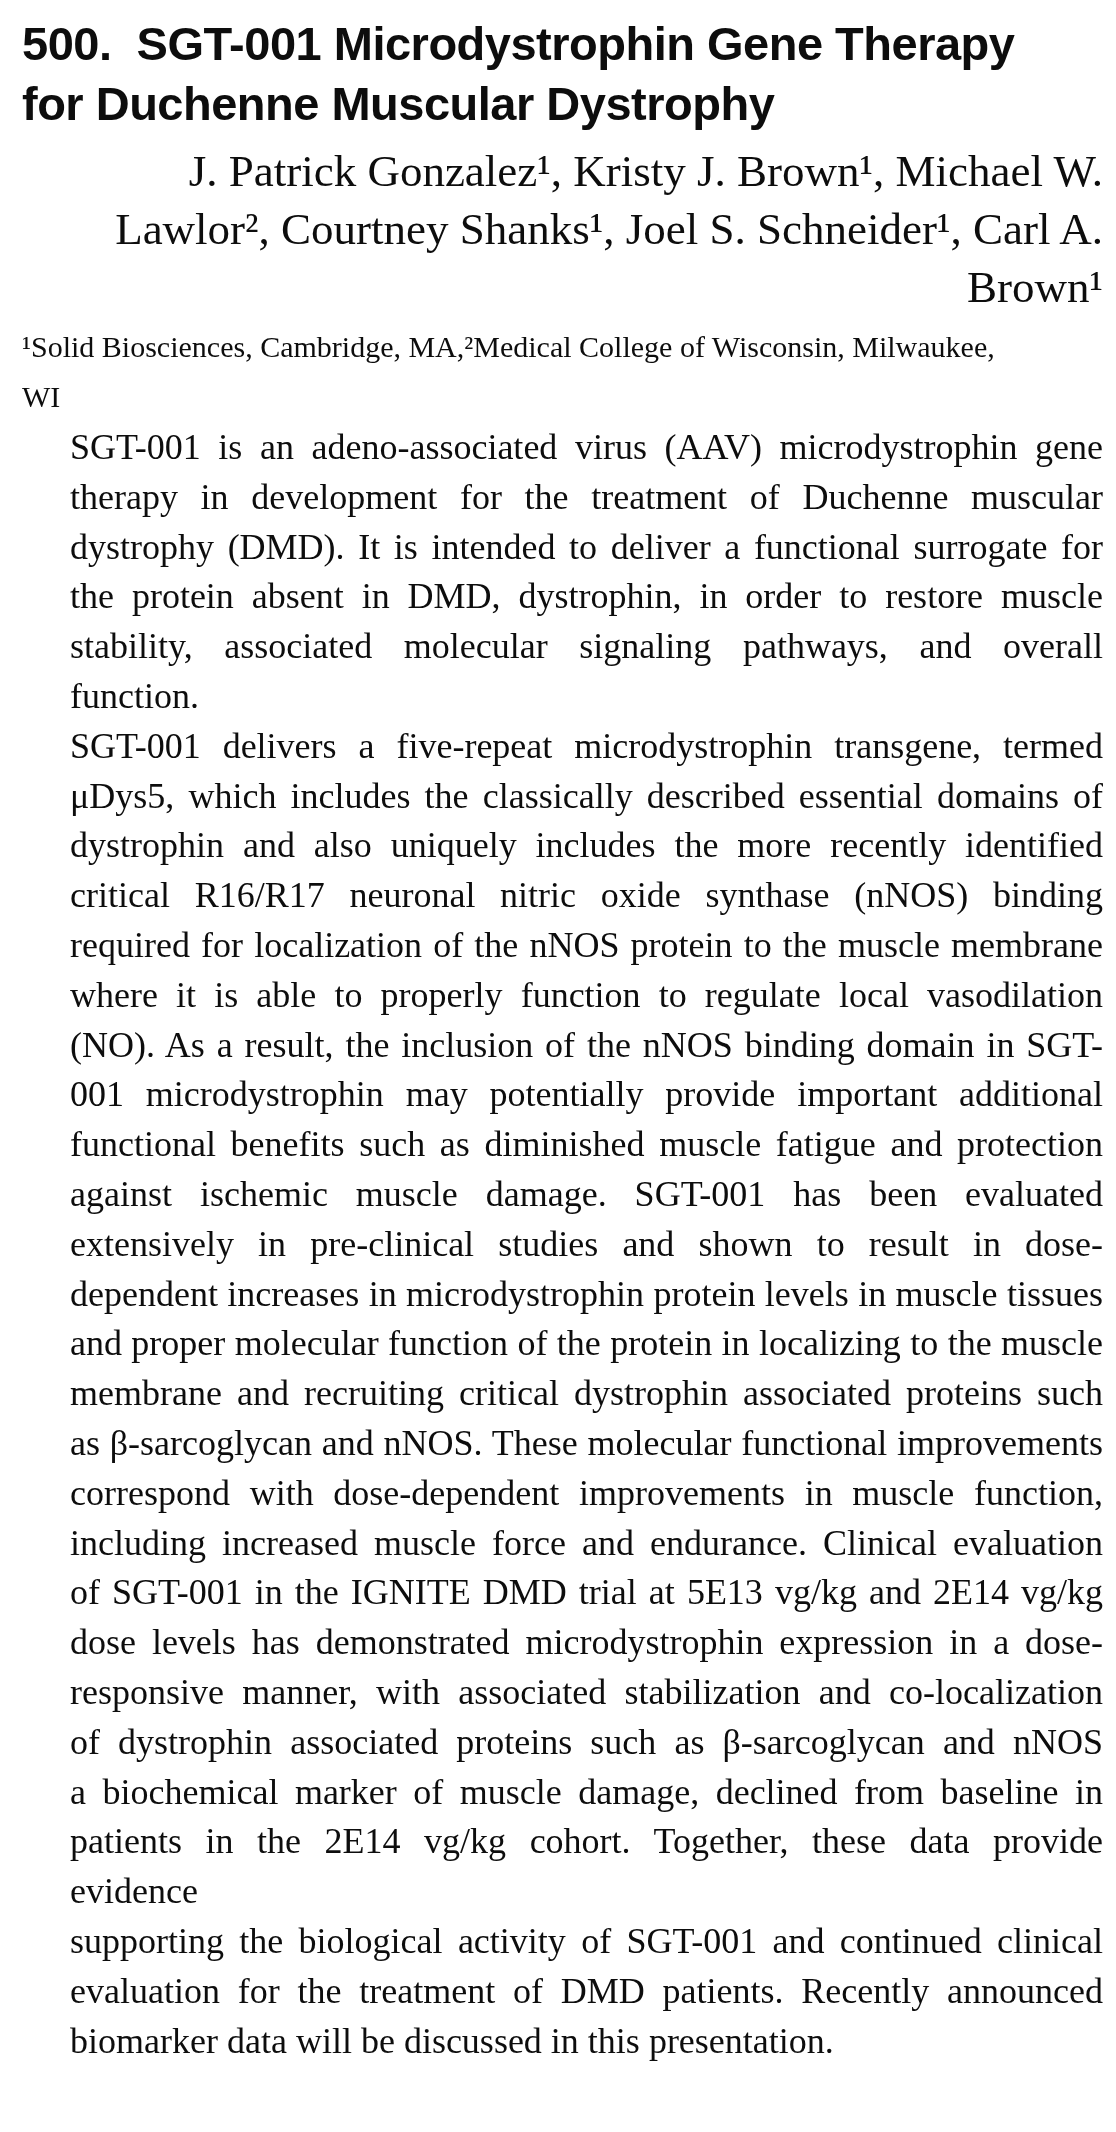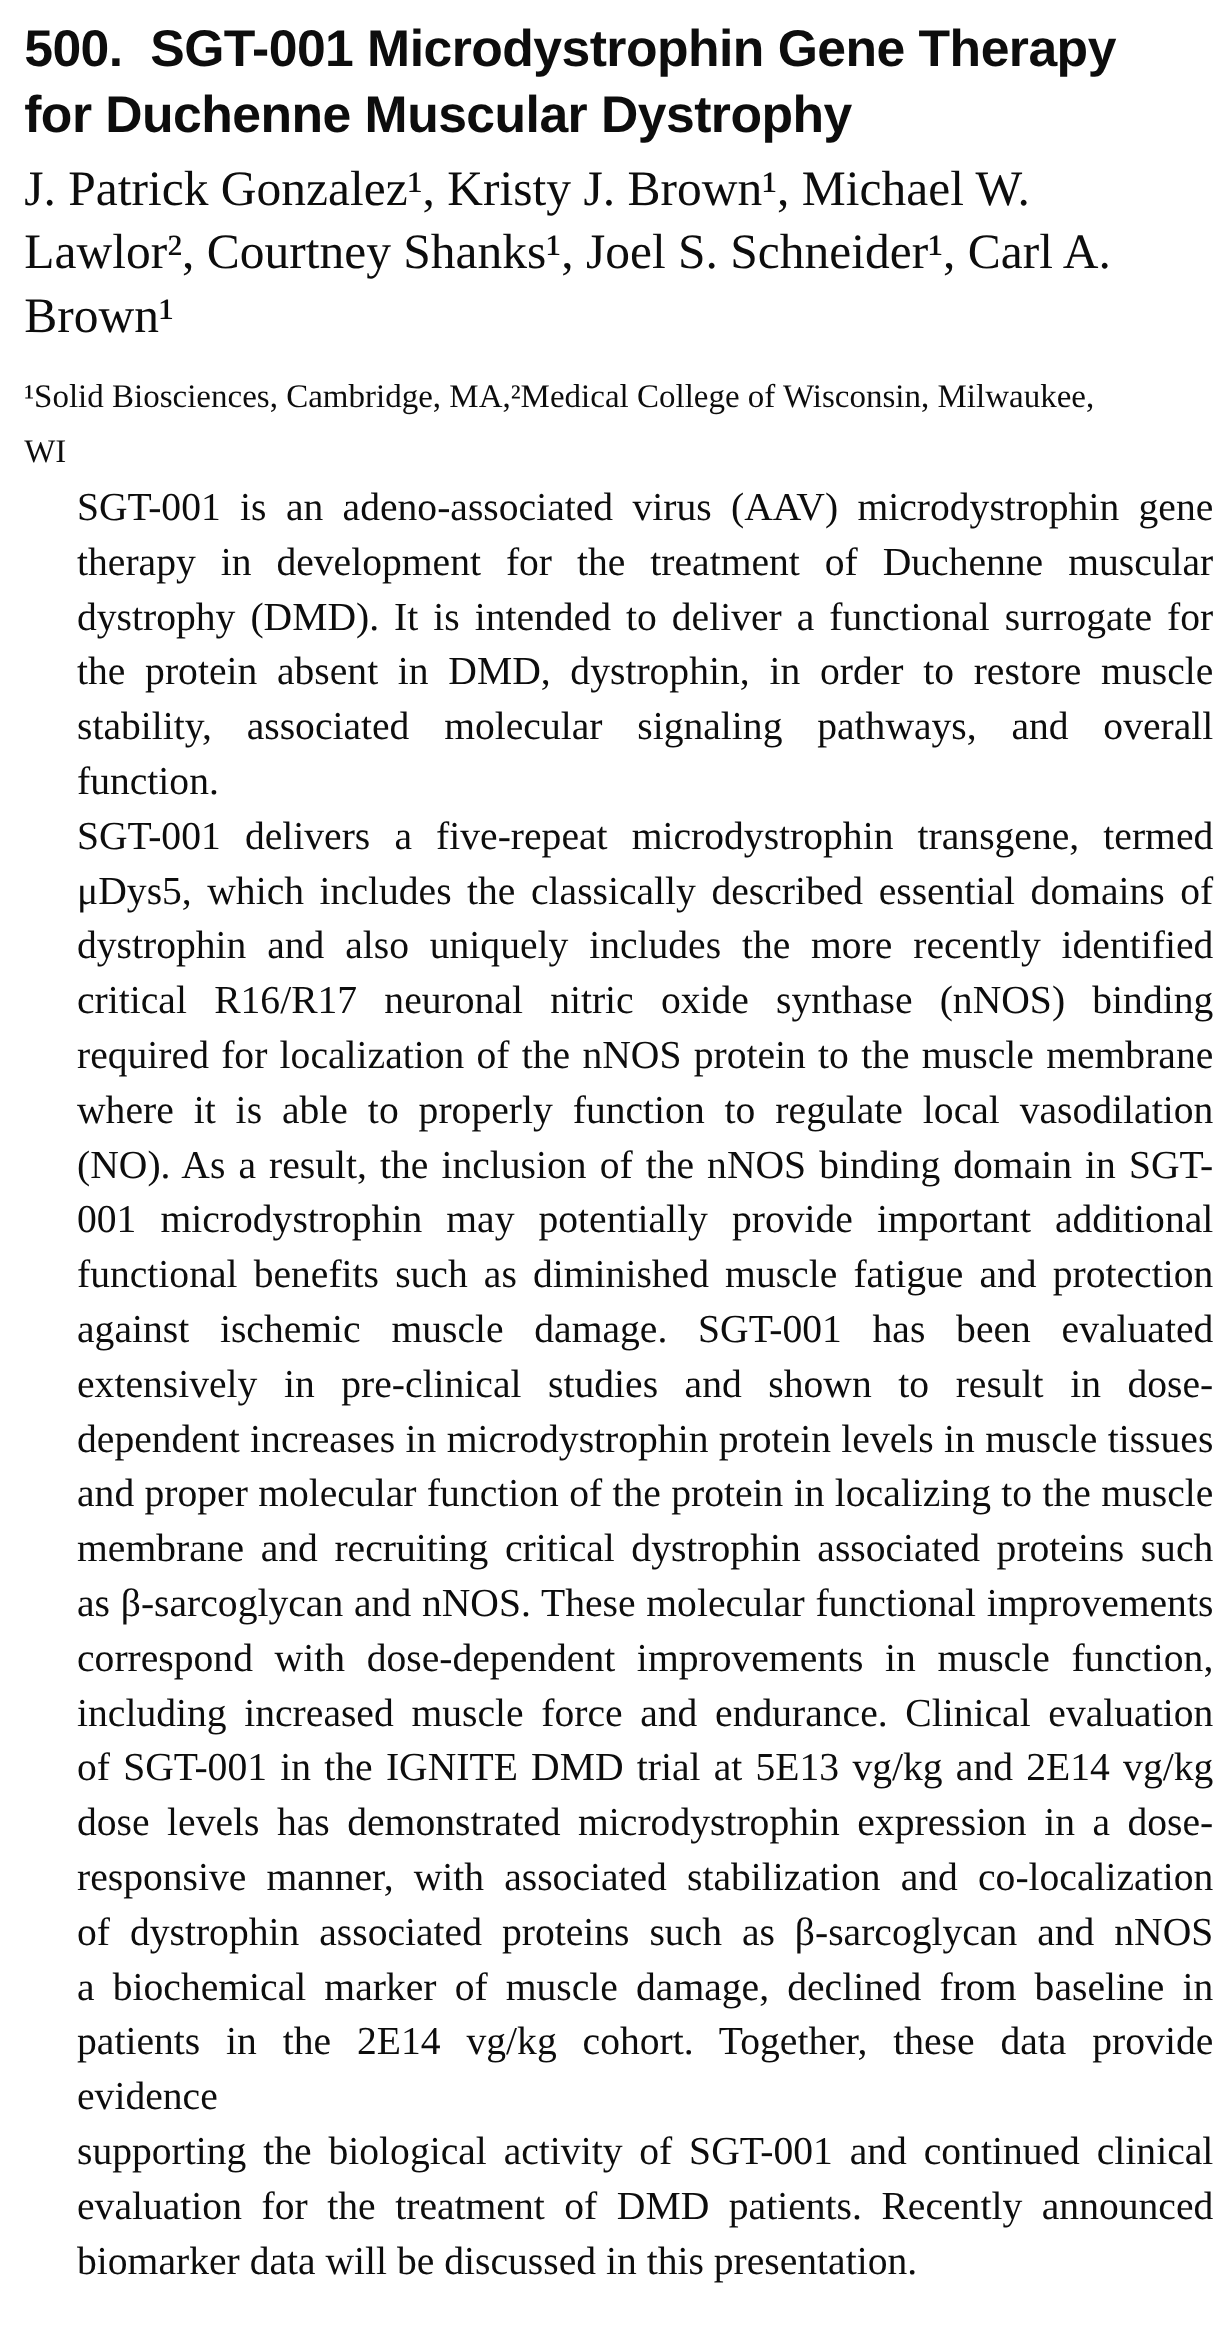--- a/index.html
+++ b/index.html
@@ -31,25 +31,26 @@
     color: #0d0d0d;
   }
   .title-line { white-space: pre-wrap; }
   
   .authors {
     margin-top: 8px;
     font-family: "Liberation Serif", serif;
     font-size: 45px;
     line-height: 58px;
     color: #0d0d0d;
+    text-align: right;
   }
   .authors-line { white-space: pre-wrap; }
   
   .affiliations {
-    margin-top: 20px;
+    margin-top: 6px;
     font-family: "Liberation Serif", serif;
     font-size: 30px;
     line-height: 50px;
     color: #0d0d0d;
   }
   .affiliations-line { white-space: pre-wrap; }
   
   .body-text {
     margin-top: 1px;
     font-family: "Liberation Serif", serif;

